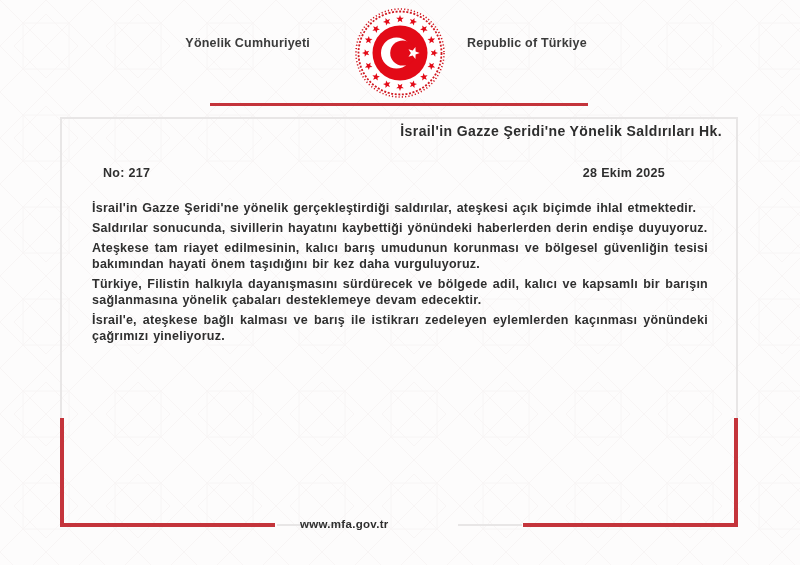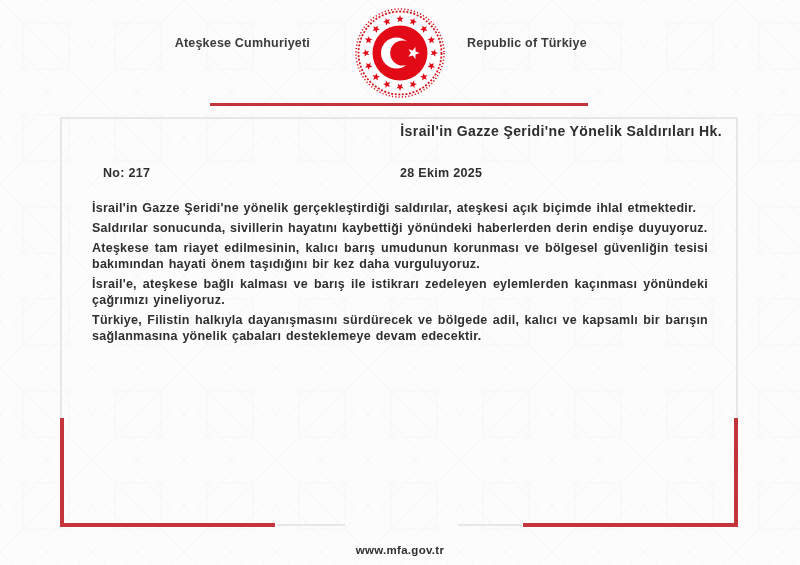--- a/index.html
+++ b/index.html
@@ -33,32 +33,32 @@
   .fr-bottom-red-left{left:60px;top:523px;width:215px;height:4px;}
   .fr-bottom-red-right{left:523px;top:523px;width:215px;height:4px;}
   .fr-bottom-gray-l{left:277px;top:524px;width:68px;height:2px;}
   .fr-bottom-gray-r{left:458px;top:524px;width:64px;height:2px;}
 
   .doc-title{
     position:absolute;left:44px;top:123px;width:678px;
     text-align:right;font-size:14px;font-weight:bold;color:#2d2d2d;letter-spacing:.4px;
   }
   .meta-no{position:absolute;left:103px;top:166px;font-size:12.5px;font-weight:bold;color:#2f2f2f;letter-spacing:.3px;}
-  .meta-date{position:absolute;left:400px;top:166px;width:265px;font-size:12.5px;font-weight:bold;color:#2f2f2f;letter-spacing:.3px;}
+  .meta-date{position:absolute;left:400px;top:166px;width:265px;text-align:right;font-size:12.5px;font-weight:bold;color:#2f2f2f;letter-spacing:.3px;}
 
   .body-text{position:absolute;left:92px;top:200px;width:616px;}
   .body-text p{
     margin:0 0 4px 0;
     font-size:12.5px;font-weight:bold;color:#2f2f2f;
     line-height:16px;text-align:justify;letter-spacing:.25px;
     word-spacing:1px;
   }
 
   .footer-url{
-    position:absolute;left:300px;top:544px;width:200px;text-align:center;
+    position:absolute;left:300px;top:518px;width:200px;
     font-size:11.5px;font-weight:bold;color:#2f2f2f;letter-spacing:.3px;
     cursor:pointer;
   }
 </style>
 </head>
 <body>
 
 <div class="page">
 
   <svg class="bg-pattern" xmlns="http://www.w3.org/2000/svg">
@@ -69,21 +69,21 @@
           <path d="M0,0 L92,92 M92,0 L0,92"></path>
           <path d="M23,23 L69,23 L69,69 L23,69 Z"></path>
           <path d="M46,14 L78,46 L46,78 L14,46 Z"></path>
         </g>
       </pattern>
     </defs>
     <rect width="800" height="565" fill="url(#geo)" opacity="0.55"></rect>
   </svg>
 
   <div class="org-block org-tr">
-    <div>Ateşkese Cumhuriyeti</div>
+    <div>Yönelik Cumhuriyeti</div>
   </div>
 
   <svg class="emblem" viewBox="0 0 96 96" xmlns="http://www.w3.org/2000/svg">
     <defs>
       <path id="s5" d="M0,-4 L1.0,-1.37 L3.8,-1.24 L1.62,0.53 L2.35,3.24 L0,1.7 L-2.35,3.24 L-1.62,0.53 L-3.8,-1.24 L-1.0,-1.37 Z"></path>
     </defs>
     <g transform="translate(48,48)">
       <circle r="44" fill="#ffffff"></circle>
       <circle r="44" fill="none" stroke="#d11a22" stroke-width="1.6" stroke-dasharray="1.2 2.1"></circle>
       <circle r="41.5" fill="none" stroke="#d11a22" stroke-width="1.8" stroke-dasharray="2 1.6"></circle>
@@ -128,19 +128,19 @@
   <div class="fr fr-bottom-gray-r"></div>
 
   <div class="doc-title">İsrail'in Gazze Şeridi'ne Yönelik Saldırıları Hk.</div>
   <div class="meta-no">No: 217</div>
   <div class="meta-date">28 Ekim 2025</div>
 
   <div class="body-text">
       <p>İsrail'in Gazze Şeridi'ne yönelik gerçekleştirdiği saldırılar, ateşkesi açık biçimde ihlal etmektedir.</p>
       <p>Saldırılar sonucunda, sivillerin hayatını kaybettiği yönündeki haberlerden derin endişe duyuyoruz.</p>
       <p>Ateşkese tam riayet edilmesinin, kalıcı barış umudunun korunması ve bölgesel güvenliğin tesisi bakımından hayati önem taşıdığını bir kez daha vurguluyoruz.</p>
+      <p>Türkiye, Filistin halkıyla dayanışmasını sürdürecek ve bölgede adil, kalıcı ve kapsamlı bir barışın sağlanmasına yönelik çabaları desteklemeye devam edecektir.</p>
       <p>İsrail'e, ateşkese bağlı kalması ve barış ile istikrarı zedeleyen eylemlerden kaçınması yönündeki çağrımızı yineliyoruz.</p>
-      <p>Türkiye, Filistin halkıyla dayanışmasını sürdürecek ve bölgede adil, kalıcı ve kapsamlı bir barışın sağlanmasına yönelik çabaları desteklemeye devam edecektir.</p>
     </div>
 
   <div class="footer-url">www.mfa.gov.tr</div>
 
 </div>
 
 </body></html>

